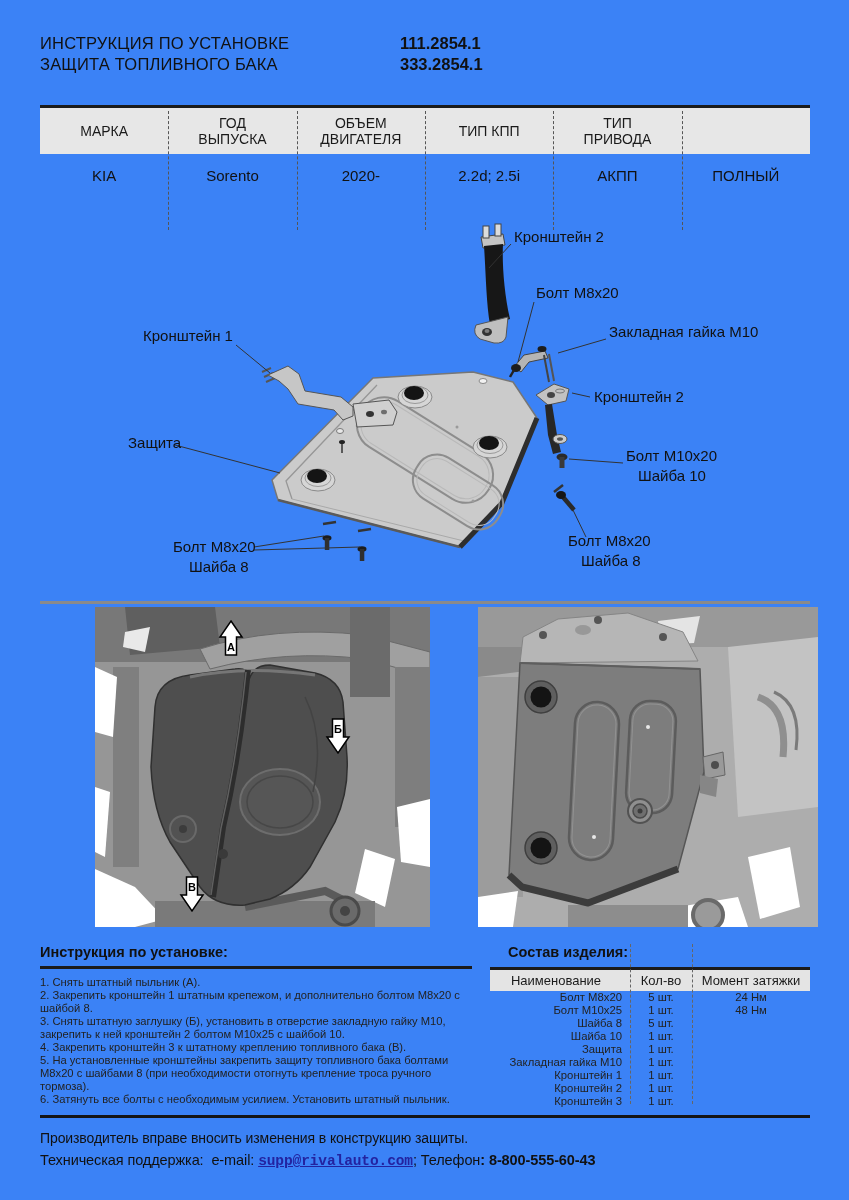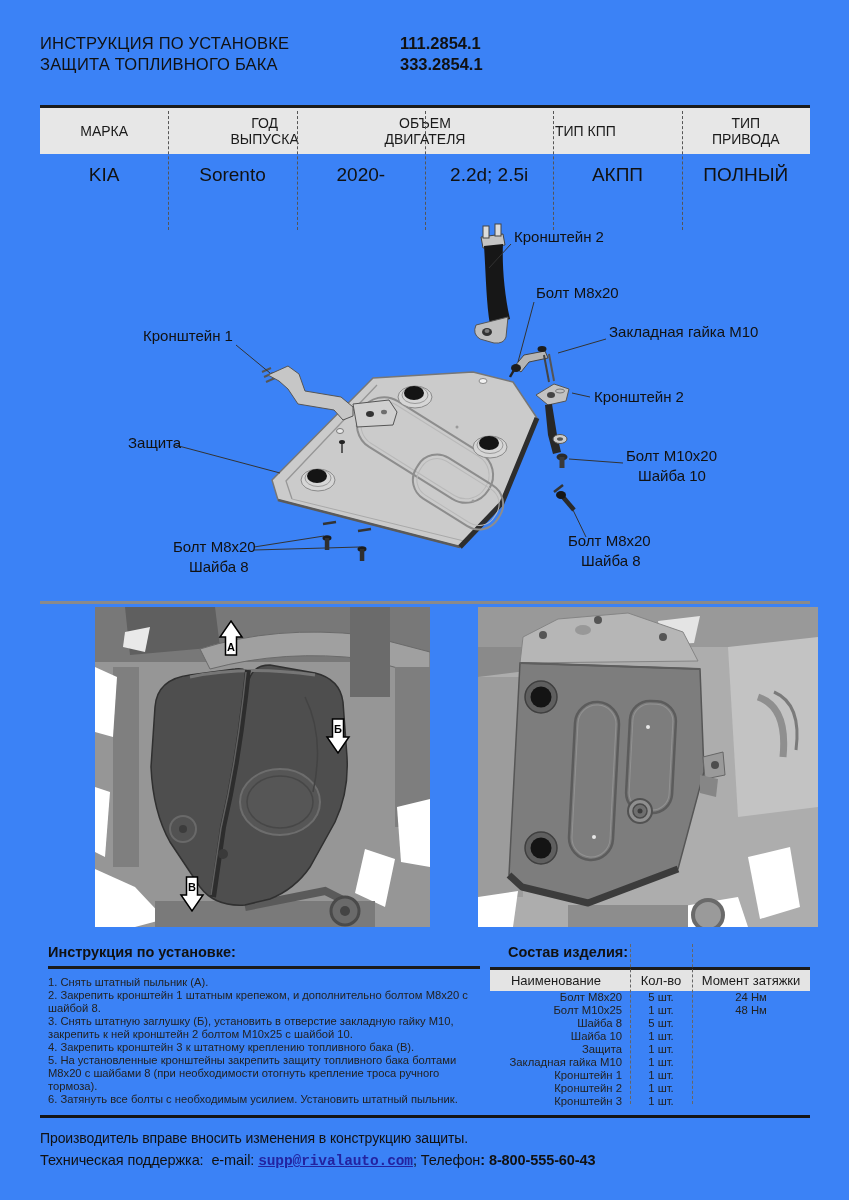--- a/index.html
+++ b/index.html
@@ -8,42 +8,42 @@
   .page { position:relative; width:849px; height:1200px; background:#3b82f6; overflow:hidden; }
 
   
   .hdr { position:absolute; left:40px; top:33px; width:770px; }
   .hdr-title-1 { font-size:16.5px; line-height:21px; letter-spacing:.2px; }
   .hdr-title-2 { font-size:16.5px; line-height:21px; font-weight:normal; letter-spacing:.2px; }
   .hdr-nums { position:absolute; left:360px; top:0; font-weight:bold; font-size:16.5px; line-height:21px; }
 
   
   .vtable { position:absolute; left:40px; top:105px; width:770px; border-top:3px solid #1b1b1b; }
-  .vtable .hrow { display:flex; background:#e7e7e7; height:46px;justify-content:space-between; }
+  .vtable .hrow { display:flex; background:#e7e7e7; height:46px; }
   .vtable .drow { display:flex; height:42px; }
   .vtable .cell { width:16.6667%; display:flex; align-items:center; justify-content:center;
                   text-align:center; white-space:pre-line; }
   .vtable .hrow .cell { font-size:14px; line-height:16px; color:#1a1a1a; }
-  .vtable .drow .cell { font-size:19px; color:#111; }
+  .vtable .drow .cell { font-size:15px; color:#111; }
   .vdash { position:absolute; top:3px; height:119px; width:0; border-left:1px dashed #555; }
 
   
   .diagram { position:absolute; left:40px; top:205px; }
   .dlabel { font-size:15px; fill:#111; font-family:"Liberation Sans", sans-serif; }
   .leader { stroke:#333; stroke-width:1; fill:none; }
 
   
   .rule { position:absolute; left:40px; top:601px; width:770px; height:3px; background:#8a8a8a; }
   .photo { position:absolute; top:607px; }
   .photo-left { left:95px; }
   .photo-right { left:478px; }
   .marker-letter { font-size:11px; font-weight:bold; fill:#000; font-family:"Liberation Sans", sans-serif; }
 
   
-  .instr { position:absolute; left:48px; top:944px; width:432px; }
+  .instr { position:absolute; left:40px; top:944px; width:432px; }
   .instr h3 { font-size:14.5px; font-weight:bold; margin-bottom:6px; }
   .instr .bar { height:2.5px; background:#1b1b1b; margin-bottom:7px; }
   .instr .step { font-size:11.2px; line-height:13px; color:#222; }
 
   
   .parts { position:absolute; left:490px; top:944px; width:320px; }
   .parts .title { font-size:14.5px; font-weight:bold; padding-left:18px; height:23px; }
   .parts .bar { height:2.5px; background:#1b1b1b; }
   .parts .phead { display:flex; background:#e4e4e4; height:21px; align-items:center; }
   .parts .phead div { font-size:13px; text-align:center; color:#1a1a1a; }

